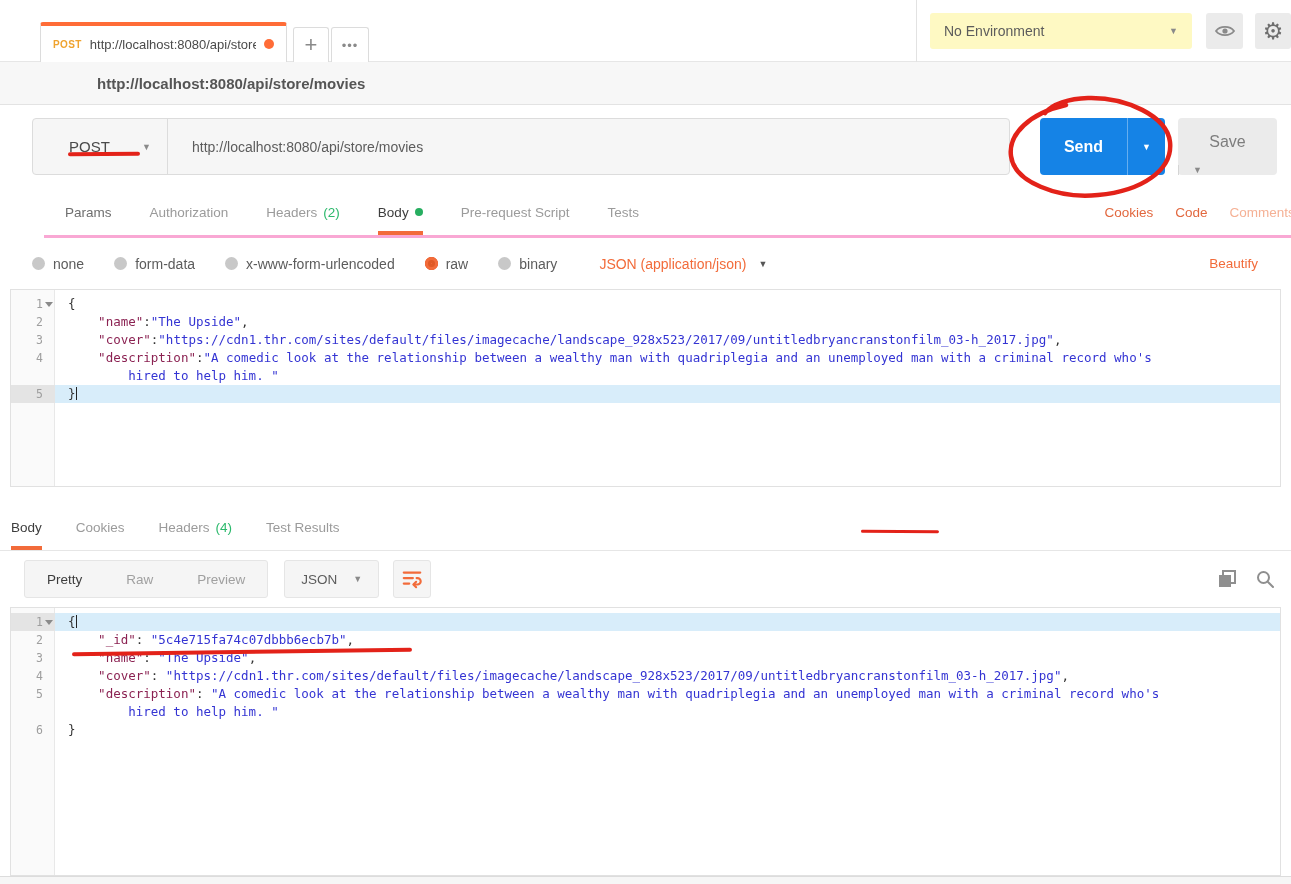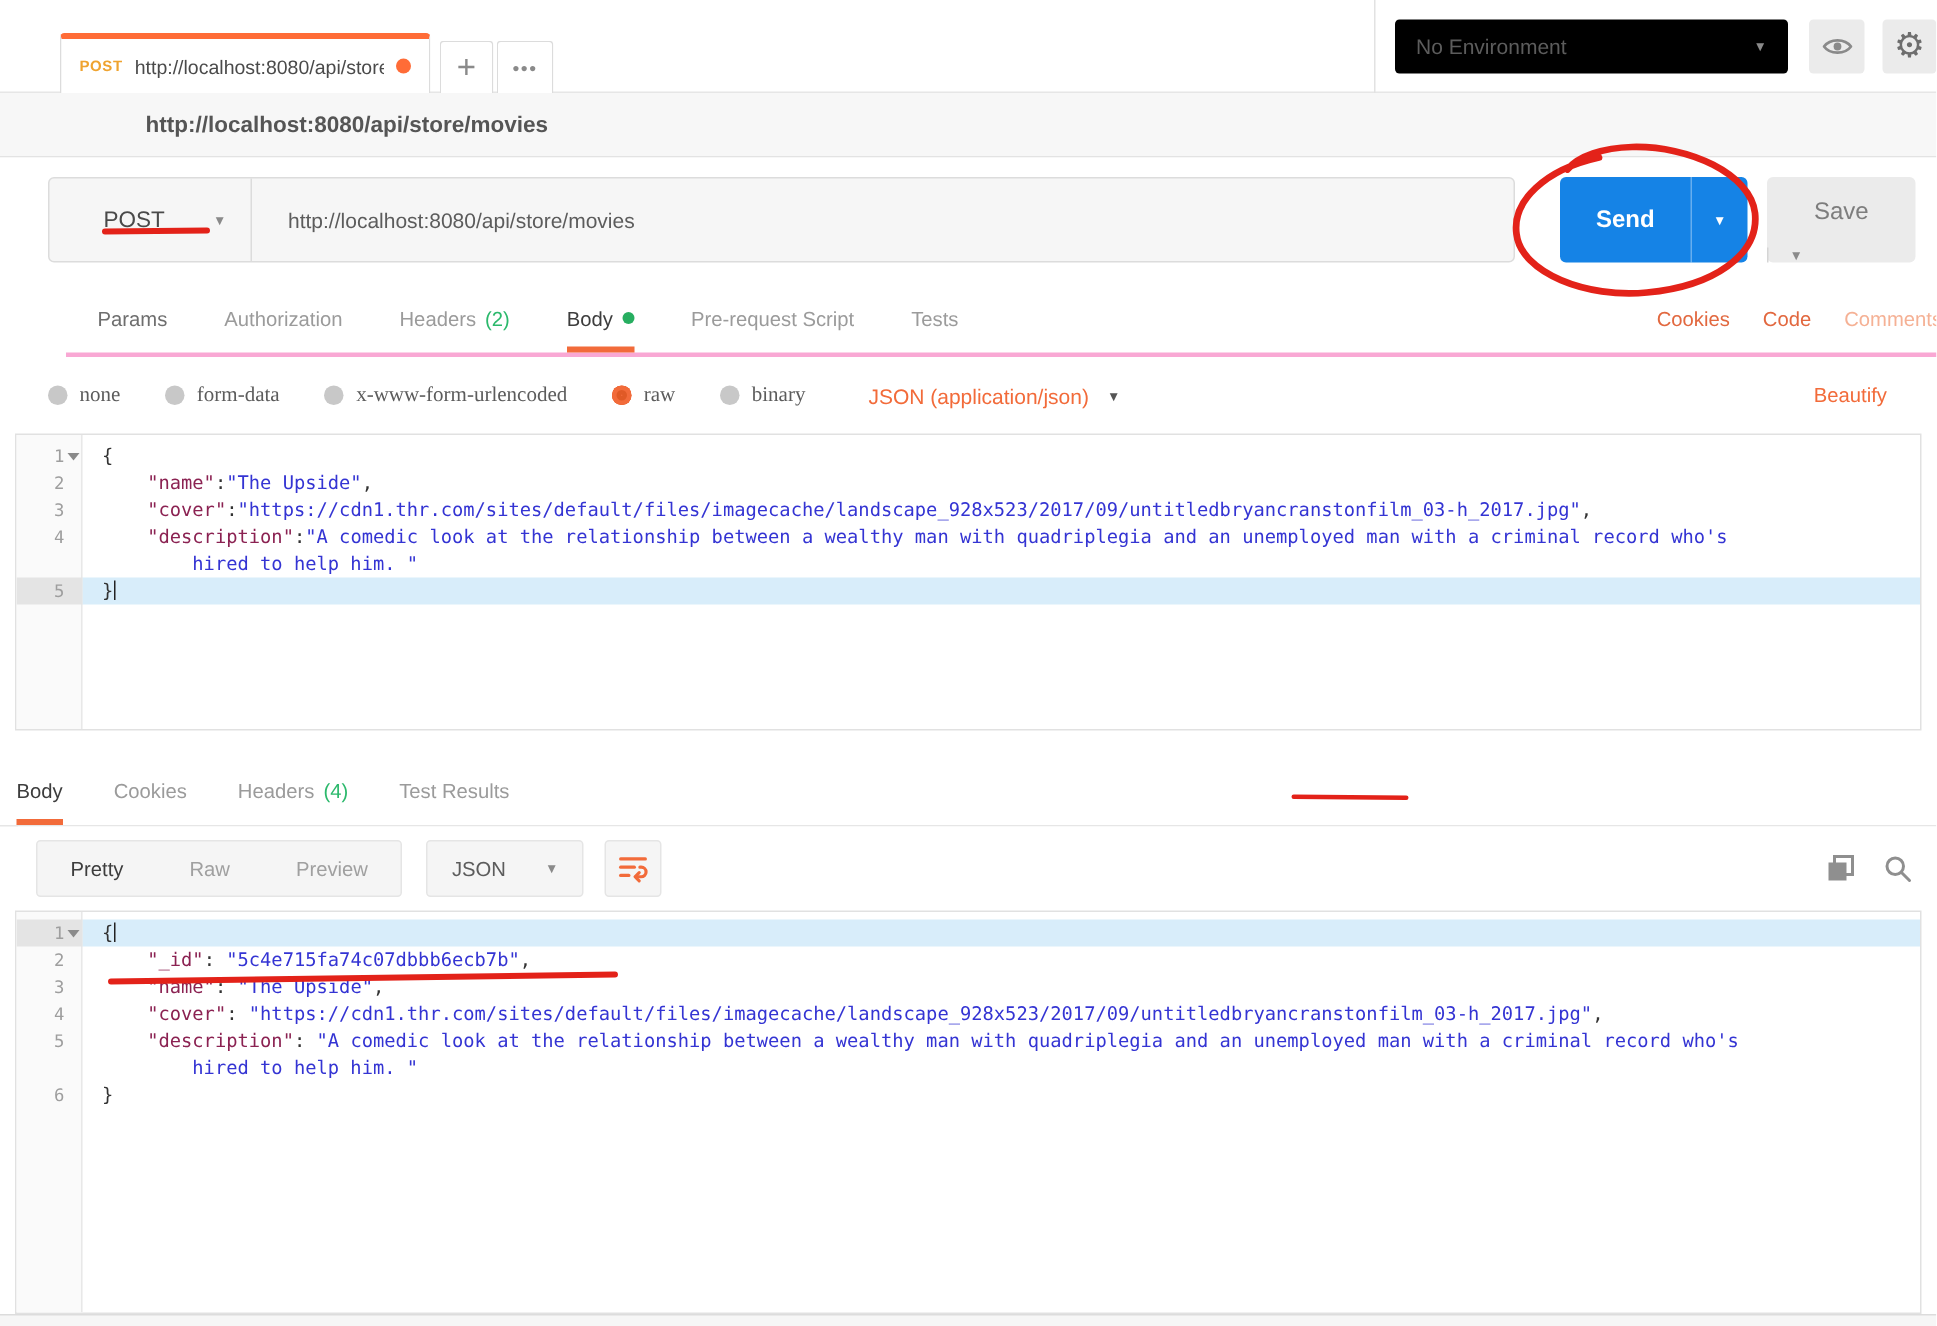--- a/index.html
+++ b/index.html
@@ -13,21 +13,21 @@
              border:1px solid #dcdcdc; border-bottom:none; border-top:4px solid #ff6c37; border-radius:3px 3px 0 0;
              display:flex; align-items:center; padding:0 12px; gap:8px; }
   .req-tab .meth { color:#efa32f; font-size:10px; font-weight:bold; letter-spacing:.4px; }
   .req-tab .turl { color:#4a4a4a; font-size:13px; white-space:nowrap; overflow:hidden; flex:1; }
   .dot-orange { width:10px; height:10px; border-radius:50%; background:#ff6c37; flex:0 0 auto; }
   .tab-btn { position:absolute; top:27px; height:35px; background:#fff; border:1px solid #dcdcdc; border-bottom:none;
              border-radius:3px 3px 0 0; color:#8a8a8a; display:flex; align-items:center; justify-content:center; cursor:pointer; }
   .tab-add { left:293px; width:36px; font-size:22px; font-weight:300; }
   .tab-more { left:331px; width:38px; font-size:13px; letter-spacing:1px; }
   .top-divider { position:absolute; left:916px; top:0; width:1px; height:62px; background:#e2e2e2; }
-  .env-select { position:absolute; left:930px; top:13px; width:262px; height:36px; background:#000000; border-radius:3px;
+  .env-select { position:absolute; left:930px; top:13px; width:262px; height:36px; background:#fef9c3; border-radius:3px;
                 display:flex; align-items:center; padding:0 14px; font-size:14px; color:#5c5c5c; }
   .env-select .caret { margin-left:auto; }
   .caret { font-size:9px; color:#8a8a8a; }
   .icon-btn { position:absolute; top:13px; width:37px; height:36px; background:#ebebeb; border-radius:3px;
               display:flex; align-items:center; justify-content:center; }
   .eye-btn { left:1206px; }
   .gear-btn { left:1255px; width:36px; }
   .gear-glyph { font-family:"DejaVu Sans", sans-serif; font-size:23px; color:#6e6e6e; line-height:1; }
 
   
@@ -105,21 +105,21 @@
   .meta-divider { width:1px; height:30px; background:#d8d8d8; margin:0 14px 0 4px; }
   .download-btn { background:#ebebeb; border-radius:3px; height:34px; padding:0 16px; display:flex; align-items:center;
                   font-size:13.5px; color:#7d7d7d; cursor:pointer; align-self:center; }
 
   
   .resp-toolbar { position:absolute; left:12px; top:551px; width:1291px; height:56px; background:#fff; display:flex; align-items:center; }
   .seg-group { margin-left:12px; height:38px; background:#f5f5f5; border:1px solid #e5e5e5; border-radius:3px; display:flex; align-items:center; }
   .seg { padding:0 22px; font-size:13.5px; color:#a0a0a0; cursor:pointer; }
   .seg.active { color:#3d3d3d; }
   .fmt-select { margin-left:16px; height:38px; background:#f5f5f5; border:1px solid #e5e5e5; border-radius:3px;
-                display:flex; align-items:center; gap:26px; padding:0 16px; font-size:13.5px; color:#5c5c5c; cursor:pointer;text-align:center; }
+                display:flex; align-items:center; gap:16px; padding:0 16px; font-size:13.5px; color:#5c5c5c; cursor:pointer;text-align:center; }
   .wrap-btn { margin-left:14px; width:38px; height:38px; background:#f5f5f5; border:1px solid #e5e5e5; border-radius:3px;
               display:flex; align-items:center; justify-content:center; cursor:pointer; }
   .right-icons { margin-left:auto; display:flex; align-items:center; gap:18px; padding-right:28px; }
   .ricon { cursor:pointer; display:flex; }
 
   
   .footer { position:absolute; left:0; top:876px; width:1291px; height:8px; background:#f6f6f6; border-top:1px solid #dcdcdc; }
 
   
   .overlay { position:absolute; left:0; top:0; width:1291px; height:884px; pointer-events:none; z-index:50; }
@@ -210,21 +210,21 @@
         </div>
       </div>
     <div class="req-links">
         <span class="req-link">Cookies</span>
         <span class="req-link">Code</span>
         <span class="req-link muted">Comments (0)</span>
       </div>
   </div>
 
   <div class="options-row">
-    <div id="modes" style="display:flex;align-items:center;font-family:Liberation Serif, serif;">
+    <div id="modes" style="display:flex;align-items:center;">
         <div class="mode">
           <span class="radio"></span>
           <span class="lbl">none</span>
         </div>
         <div class="mode">
           <span class="radio"></span>
           <span class="lbl">form-data</span>
         </div>
         <div class="mode">
           <span class="radio"></span>

